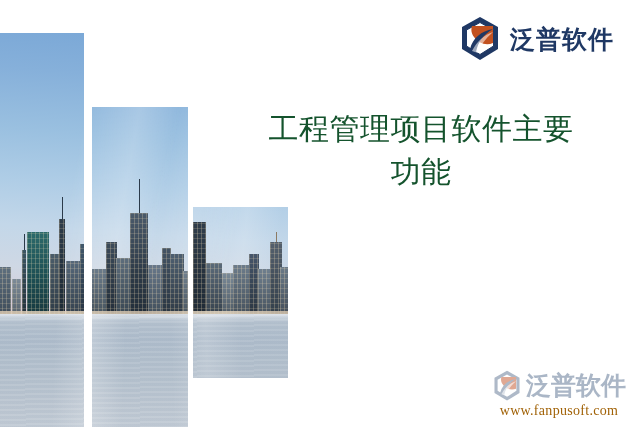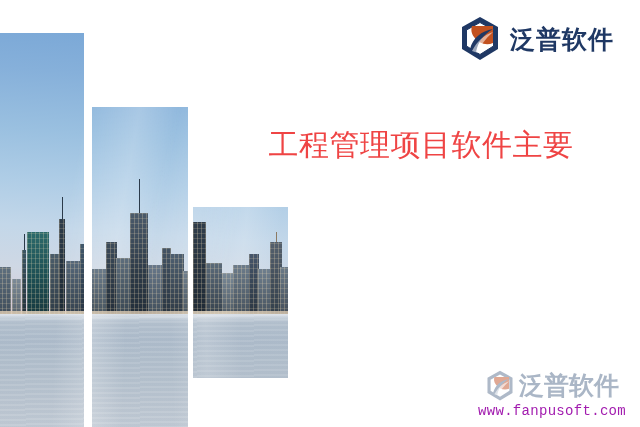--- a/index.html
+++ b/index.html
@@ -114,43 +114,43 @@
   }
   .brand-en {
     font-family:"Liberation Sans", sans-serif;
     font-size:10.5px; color:#4a6287; letter-spacing:2.4px;
     margin-top:4px; padding-left:2px;
   }
 
   
   .title {
     position:absolute;
-    left:222px; top:124px; width:398px;
+    left:222px; top:108px; width:398px;
     font-family:"DejaVu Serif", serif;
     font-size:30px; line-height:1.42;
-    color:#ef4444;
+    color:#14532d;
     text-align:center;
     letter-spacing:.5px;
   }
 
   
   .watermark {
     position:absolute; right:14px; bottom:8px;
     display:flex; flex-direction:column; align-items:center;
   }
   .wm-row { display:flex; align-items:center; gap:4px; }
   .wm-mark { width:30px; height:32px; }
   .wm-cn {
     font-family:"DejaVu Sans", sans-serif;
     font-size:25px; font-weight:700; color:#aab6c6;
     letter-spacing:0px;
   }
   .wm-url {
-    font-family:Liberation Mono, monospace;
-    font-size:14px; color:#a21caf; letter-spacing:.3px;
+    font-family:Liberation Serif, serif;
+    font-size:14px; color:#a16207; letter-spacing:.3px;
     margin-top:1px;
   }
 </style>
 </head>
 <body>
 
 <div class="slide">
 
   <div class="collage">
 
@@ -231,20 +231,21 @@
       <path d="M11 33 C14 22 22 15 34 13 C24 19 19 26 17 36 Z" fill="#1f3864"></path>
       <path d="M13 35 C18 25 25 19 34 16 C26 23 21 30 19 37 Z" fill="#ffffff" opacity=".55"></path>
     </svg>
     <div class="brand-txt">
       <span class="brand-cn">泛普软件</span>
     </div>
   </div>
 
   <div class="title">
     <span>工程管理项目软件主要</span><br>
+    <span>功能</span>
   </div>
 
   <div class="watermark">
     <div class="wm-row">
       <svg class="wm-mark" viewBox="0 0 42 46">
         <path d="M21 1 L39 11 L39 33 L21 44 L3 33 L3 11 Z" fill="#aeb9c8"></path>
         <path d="M21 6.5 L34.5 14 L34.5 30 L21 38.5 L7.5 30 L7.5 14 Z" fill="#ffffff"></path>
         <path d="M13 10 L34 10 L34 27 C27 30 19 27 15 21 C12 17 12 13 13 10 Z" fill="#e0a893"></path>
         <path d="M11 33 C14 22 22 15 34 13 C24 19 19 26 17 36 Z" fill="#aeb9c8"></path>
         <path d="M13 35 C18 25 25 19 34 16 C26 23 21 30 19 37 Z" fill="#ffffff" opacity=".6"></path>

